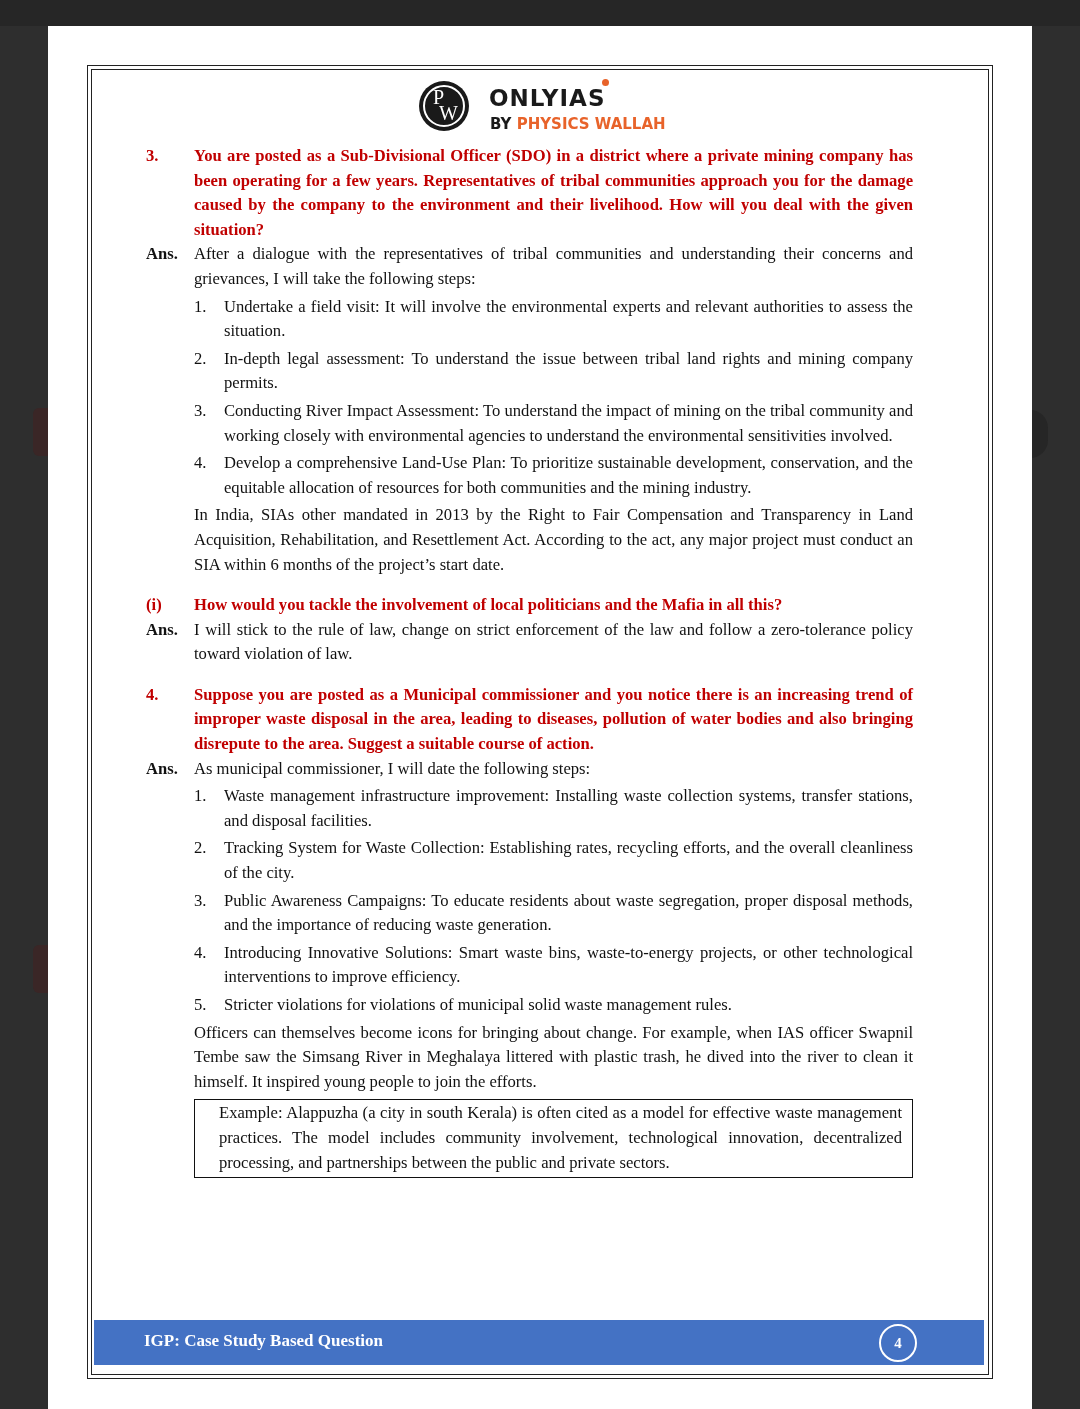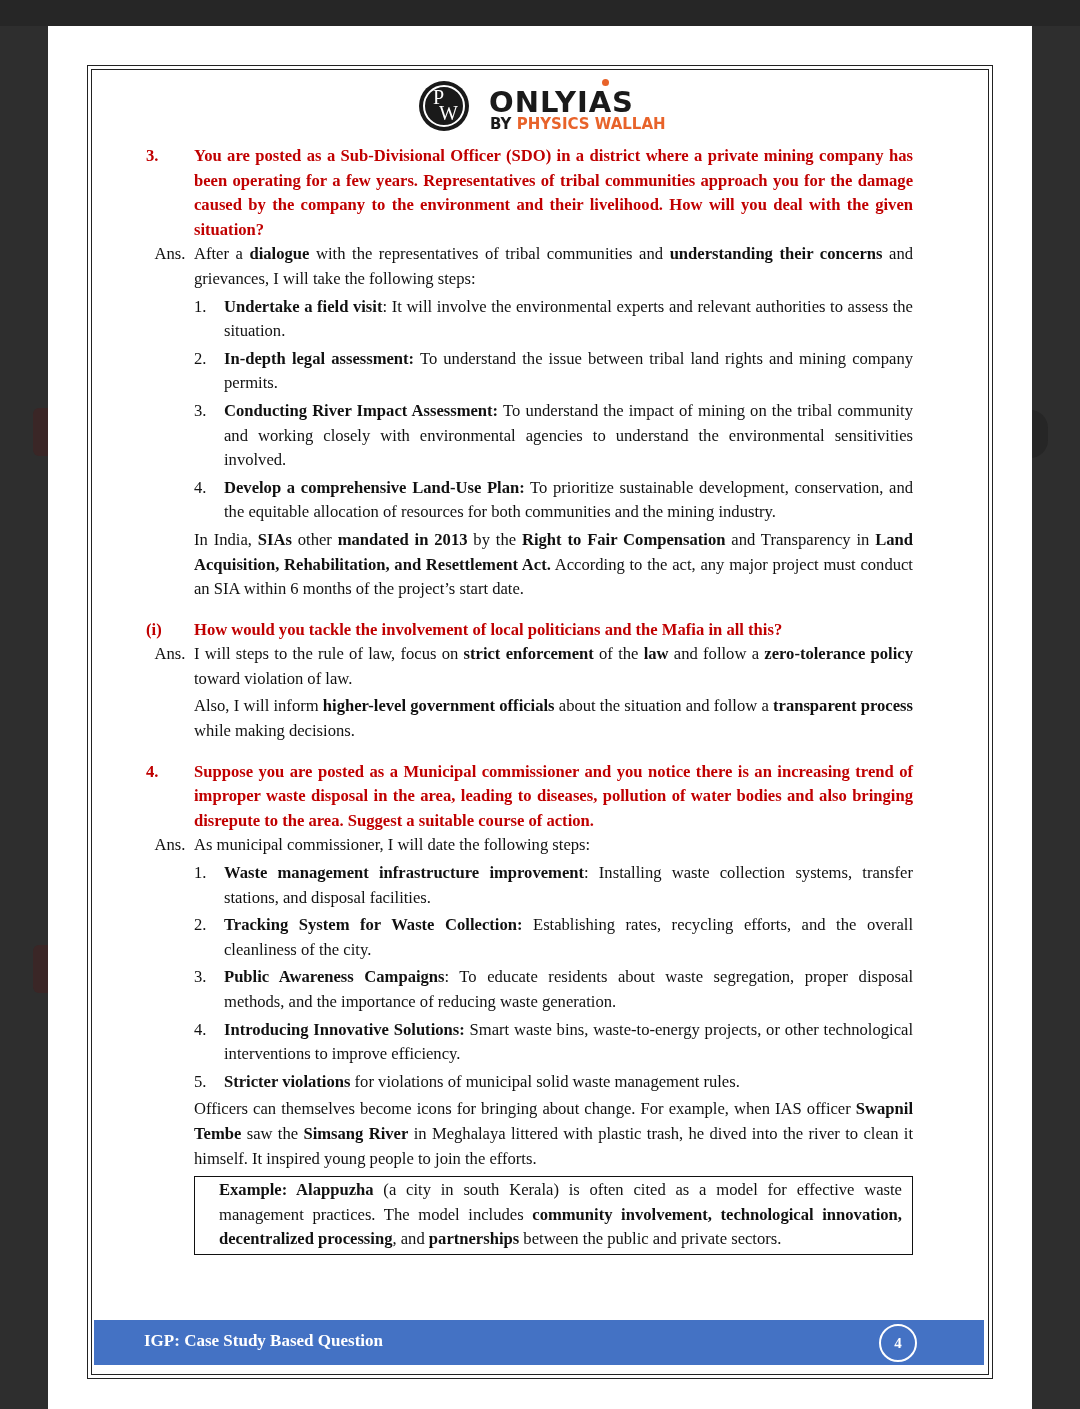--- a/index.html
+++ b/index.html
@@ -8,39 +8,39 @@
   .ghost-left { position:absolute; left:33px; width:16px; height:48px; background:#3a2626; border-radius:6px 0 0 6px; }
   .ghost-right { position:absolute; left:1030px; top:410px; width:18px; height:48px; background:#262626; border-radius:0 24px 24px 0; }
   .page { position:absolute; left:48px; top:26px; width:984px; height:1383px; background:#fff; }
   .frame-outer { position:absolute; left:39px; top:39px; width:904px; height:1312px; border:1.5px solid #222; }
   .frame-inner { position:absolute; left:3px; top:3px; right:3px; bottom:3px; border:1.5px solid #222; }
   .logo { position:absolute; left:371px; top:55px; width:230px; height:56px; }
   .logo-circle { position:absolute; left:0; top:0; width:50px; height:50px; border-radius:50%; background:#1a1a1a; }
   .logo-circle .ring { position:absolute; left:4px; top:4px; width:38px; height:38px; border:2px solid #fff; border-radius:50%; }
   .logo-circle .p { position:absolute; left:14px; top:5px; color:#fff; font-size:20px; font-family:"Liberation Serif", serif; }
   .logo-circle .w { position:absolute; left:20px; top:21px; color:#fff; font-size:20px; font-family:"Liberation Serif", serif; }
-  .brand { position:absolute; left:70px; top:4px; font-family:"DejaVu Sans", sans-serif; font-weight:bold; font-size:29px; letter-spacing:1px; color:#1a1a1a; }
+  .brand { position:absolute; left:70px; top:4px; font-family:"DejaVu Sans", sans-serif; font-weight:bold; font-size:23px; letter-spacing:1px; color:#1a1a1a; }
   .brand .dot { position:absolute; left:113px; top:-6px; width:7px; height:7px; border-radius:50%; background:#e8632a; }
   .byline { position:absolute; left:71px; top:34px; font-family:"DejaVu Sans", sans-serif; font-weight:bold; font-size:15px; color:#1a1a1a; white-space:nowrap; }
   .byline .pw { color:#e8632a; }
   .content { position:absolute; left:98px; top:118px; width:767px; font-size:16.6px; line-height:24.6px; }
   .q { display:flex; color:#c00000; font-weight:bold; }
   .qn { width:48px; flex:none; }
   .qt { flex:1; text-align:justify; }
   .ans { display:flex; }
-  .an { width:48px; flex:none; font-weight:normal;text-align:center; }
+  .an { width:48px; flex:none; font-weight:bold; }
   .at { flex:1; text-align:justify; }
   .list { margin-left:48px; }
   .li { display:flex; margin-top:3px; text-align:justify; }
   .li .num { width:30px; flex:none; }
   .li .txt { flex:1; }
   .para { margin-left:48px; text-align:justify; margin-top:3px; }
   .gap { height:16px; }
   .box { margin-left:48px; margin-top:5px; border:1.5px solid #111; padding:1px 10px 2px 24px; text-align:justify; }
-  b { font-weight:bold; }
+  b { font-weight:normal; }
   .footer { position:absolute; left:46px; top:1294px; width:890px; height:45px; background:#4472c4; }
   .footer-title { position:absolute; left:50px; top:11px; color:#fff; font-weight:bold; font-size:17px; }
   .pagenum { position:absolute; left:785px; top:4px; width:34px; height:34px; border:2.5px solid #fff; border-radius:50%; color:#fff; font-weight:bold; font-size:15px; text-align:center; line-height:34px; }
 </style>
 </head>
 <body>
 
 <div class="topbar"></div>
 <div class="ghost-left" style="top:408px"></div>
 <div class="ghost-left" style="top:945px"></div>
@@ -92,23 +92,22 @@
     <div class="para"><span>In India, </span><b>SIAs</b><span> other </span><b>mandated in 2013</b><span> by the </span><b>Right to Fair Compensation</b><span> and Transparency in </span><b>Land Acquisition, Rehabilitation, and Resettlement Act.</b><span> According to the act, any major project must conduct an SIA within 6 months of the project’s start date.</span></div>
 
     <div class="gap"></div>
 
     <div class="q">
       <div class="qn">(i)</div>
       <div class="qt">How would you tackle the involvement of local politicians and the Mafia in all this?</div>
     </div>
     <div class="ans">
       <div class="an">Ans.</div>
-      <div class="at"><span>I will steps to the rule of law, focus on </span><b>strict enforcement</b><span> of the </span><b>law</b><span> and follow a </span><b>zero-tolerance policy</b><span> toward violation of law.</span></div>
+      <div class="at"><span>I will stick to the rule of law, change on </span><b>strict enforcement</b><span> of the </span><b>law</b><span> and follow a </span><b>zero-tolerance policy</b><span> toward violation of law.</span></div>
     </div>
-    <div class="para"><span>Also, I will inform </span><b>higher-level government officials</b><span> about the situation and follow a </span><b>transparent process</b><span> while making decisions.</span></div>
 
     <div class="gap"></div>
 
     <div class="q">
       <div class="qn">4.</div>
       <div class="qt">Suppose you are posted as a Municipal commissioner and you notice there is an increasing trend of improper waste disposal in the area, leading to diseases, pollution of water bodies and also bringing disrepute to the area. Suggest a suitable course of action.</div>
     </div>
     <div class="ans">
       <div class="an">Ans.</div>
       <div class="at"><span>As municipal commissioner, I will date the following steps:</span></div>

